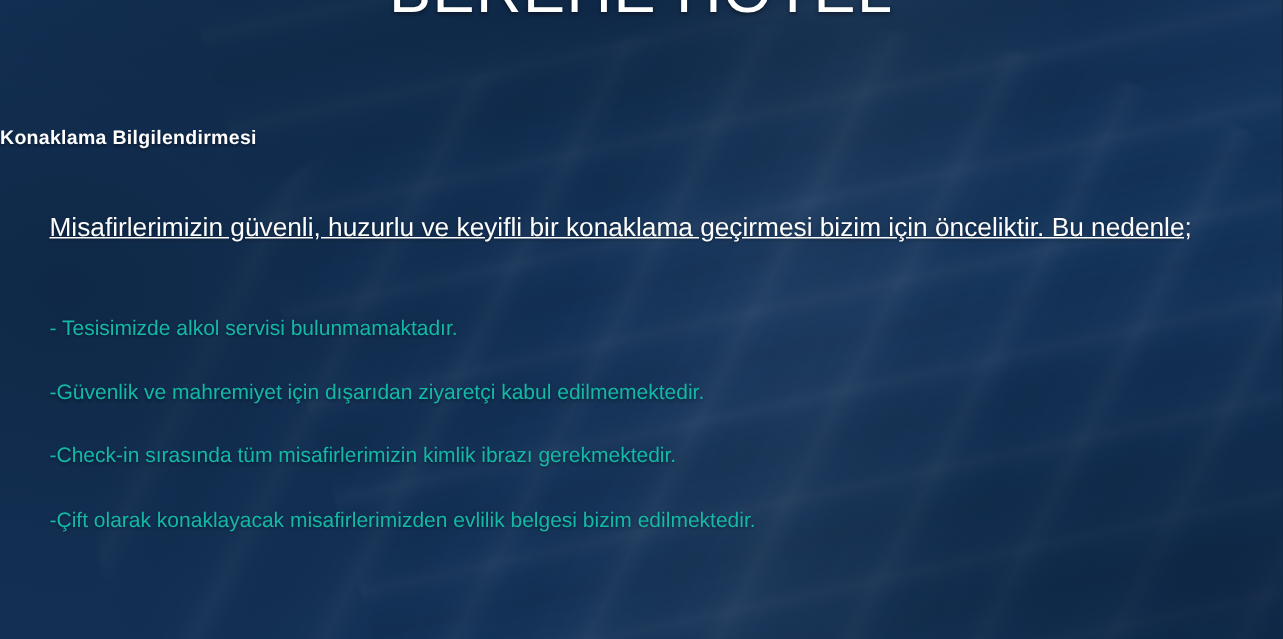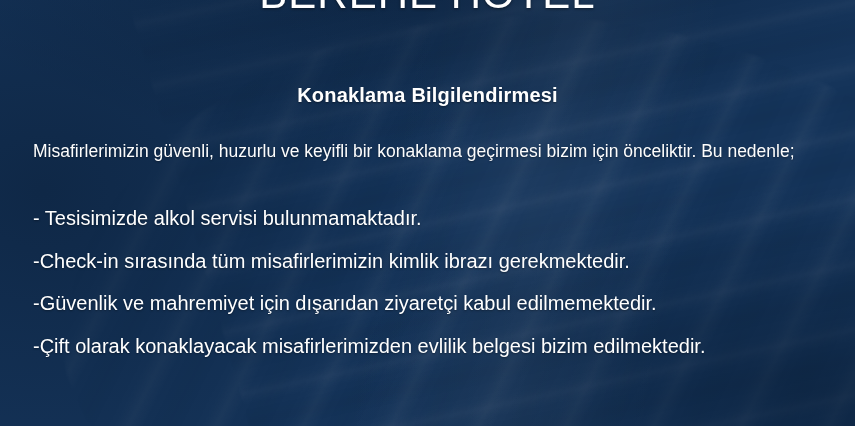--- a/index.html
+++ b/index.html
@@ -105,52 +105,53 @@
     color: #ffffff;
     text-shadow: 0 1px 3px rgba(0,0,0,0.45);
     white-space: nowrap;
   }
 
   .section-title {
     position: absolute;
     top: 84px;
     left: 0;
     right: 0;
-    text-align: center;
-    font-size: 20px;
+    text-align: left;
+    font-size: 13px;
     font-weight: 700;
     letter-spacing: 0.2px;
     color: #ffffff;
     text-shadow: 0 1px 2px rgba(0,0,0,0.4);
   }
 
   .intro {
     position: absolute;
     top: 139px;
     left: 33px;
     right: 24px;
     font-size: 17.5px;
     line-height: 24px;
     font-weight: 400;
     color: #fdfdfd;
     text-shadow: 0 1px 2px rgba(0,0,0,0.35);
+    text-decoration: underline;
   }
 
   .bullets {
     position: absolute;
     top: 207px;
     left: 33px;
     right: 20px;
   }
   .bullet {
-    font-size: 20px;
+    font-size: 14px;
     line-height: 22px;
     margin-bottom: 20.5px;
     font-weight: 400;
-    color: #ffffff;
+    color: #14b8a6;
     text-shadow: 0 1px 2px rgba(0,0,0,0.35);
     white-space: nowrap;
   }
 </style>
 </head>
 <body>
 
 <div id="slide">
 
   <div class="bg-base"></div>
@@ -162,19 +163,19 @@
   <div class="content">
 
     <div class="hotel-title">BEREHE HOTEL</div>
 
     <div class="section-title">Konaklama Bilgilendirmesi</div>
 
     <div class="intro">Misafirlerimizin güvenli, huzurlu ve keyifli bir konaklama geçirmesi bizim için önceliktir. Bu nedenle;</div>
 
     <div class="bullets">
       <div class="bullet">- Tesisimizde alkol servisi bulunmamaktadır.</div>
+      <div class="bullet">-Güvenlik ve mahremiyet için dışarıdan ziyaretçi kabul edilmemektedir.</div>
       <div class="bullet">-Check-in sırasında tüm misafirlerimizin kimlik ibrazı gerekmektedir.</div>
-      <div class="bullet">-Güvenlik ve mahremiyet için dışarıdan ziyaretçi kabul edilmemektedir.</div>
       <div class="bullet">-Çift olarak konaklayacak misafirlerimizden evlilik belgesi bizim edilmektedir.</div>
     </div>
 
   </div>
 </div>
 
 </body></html>

